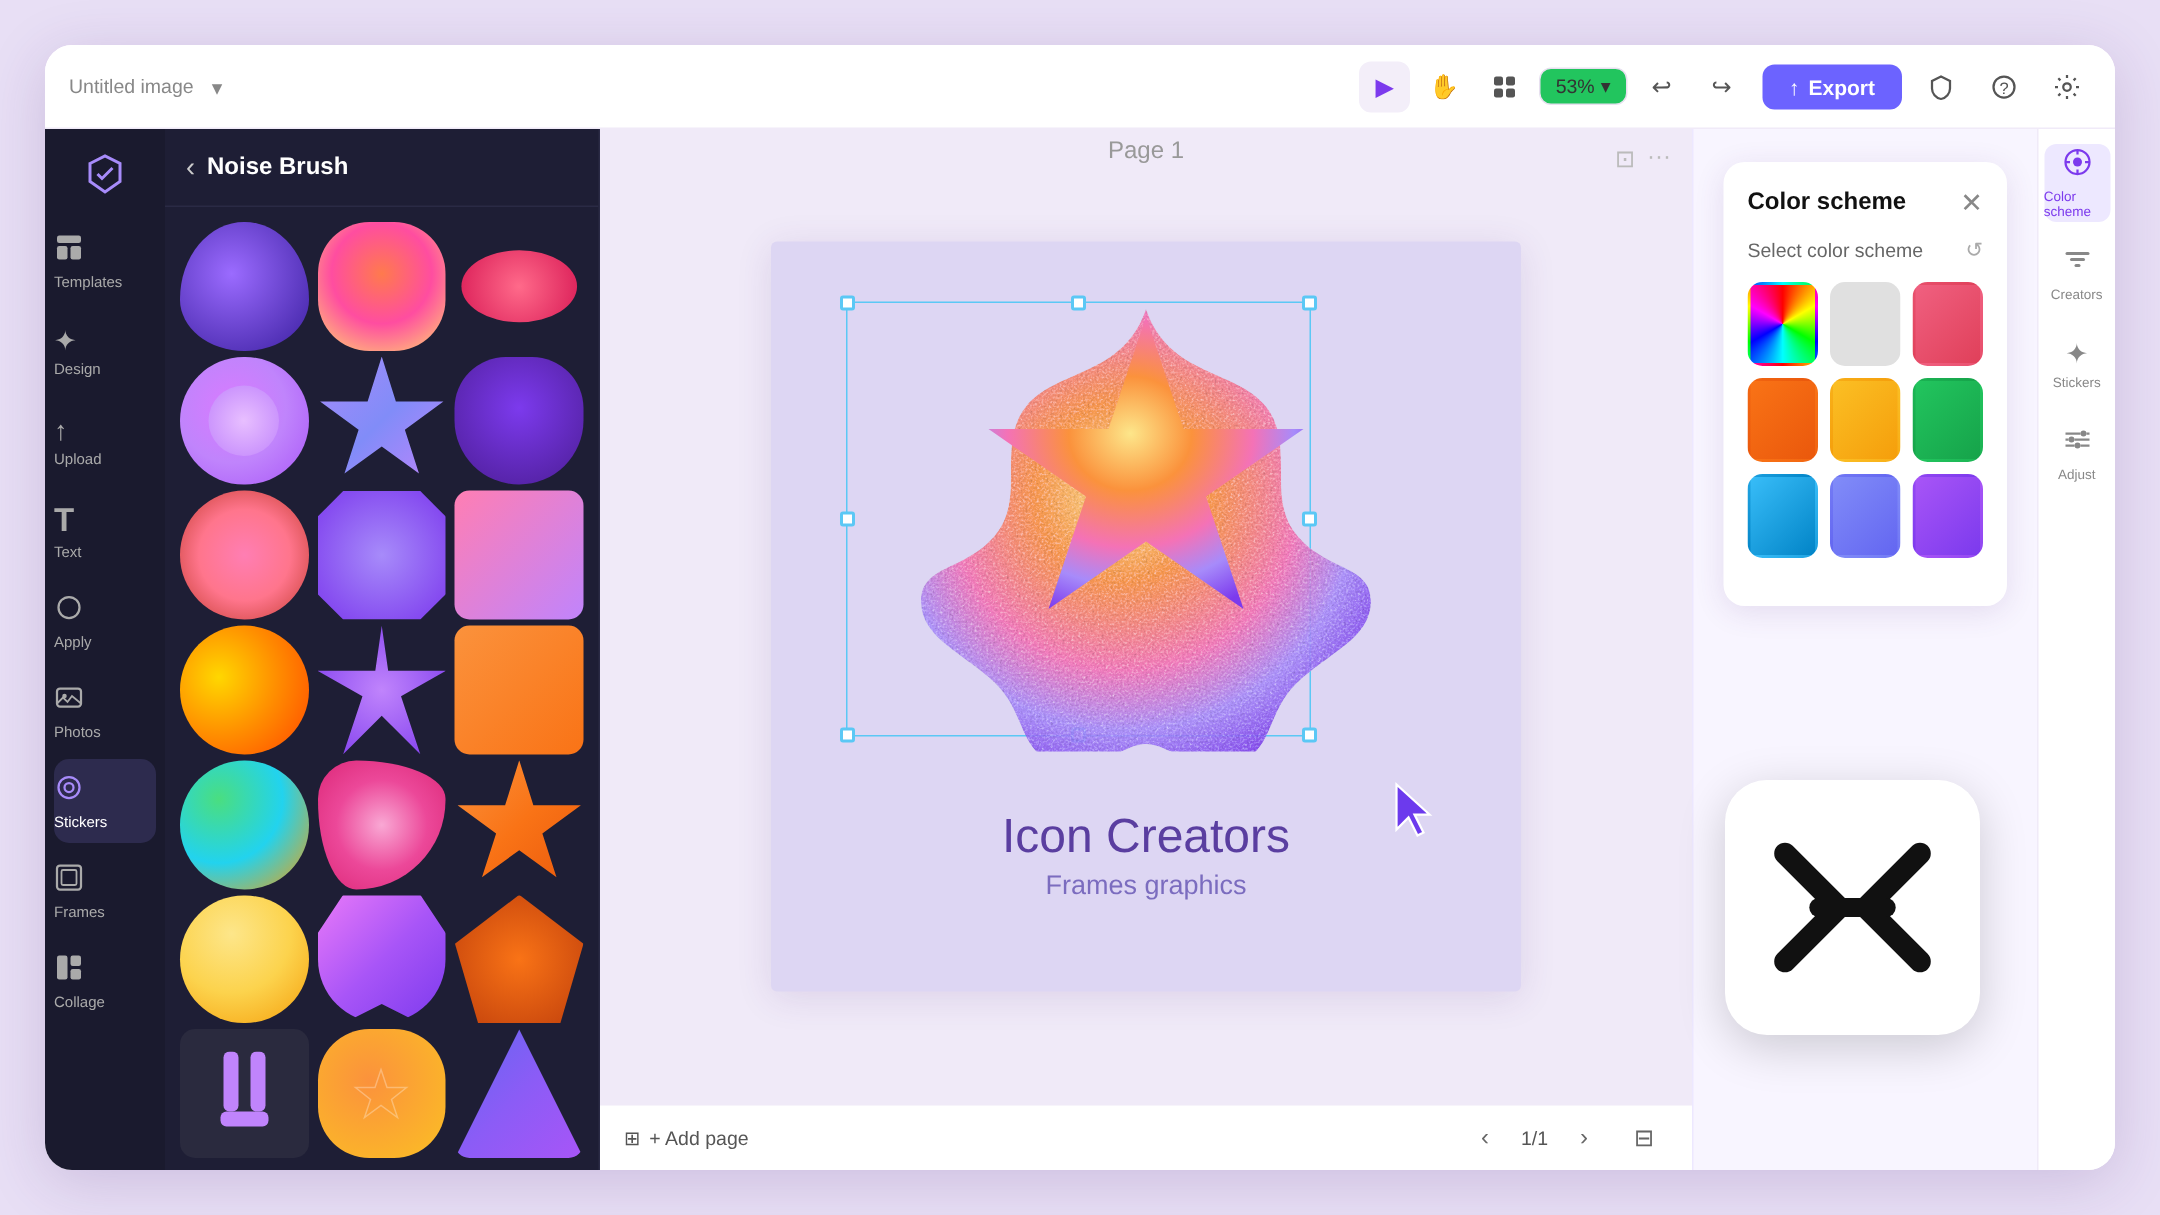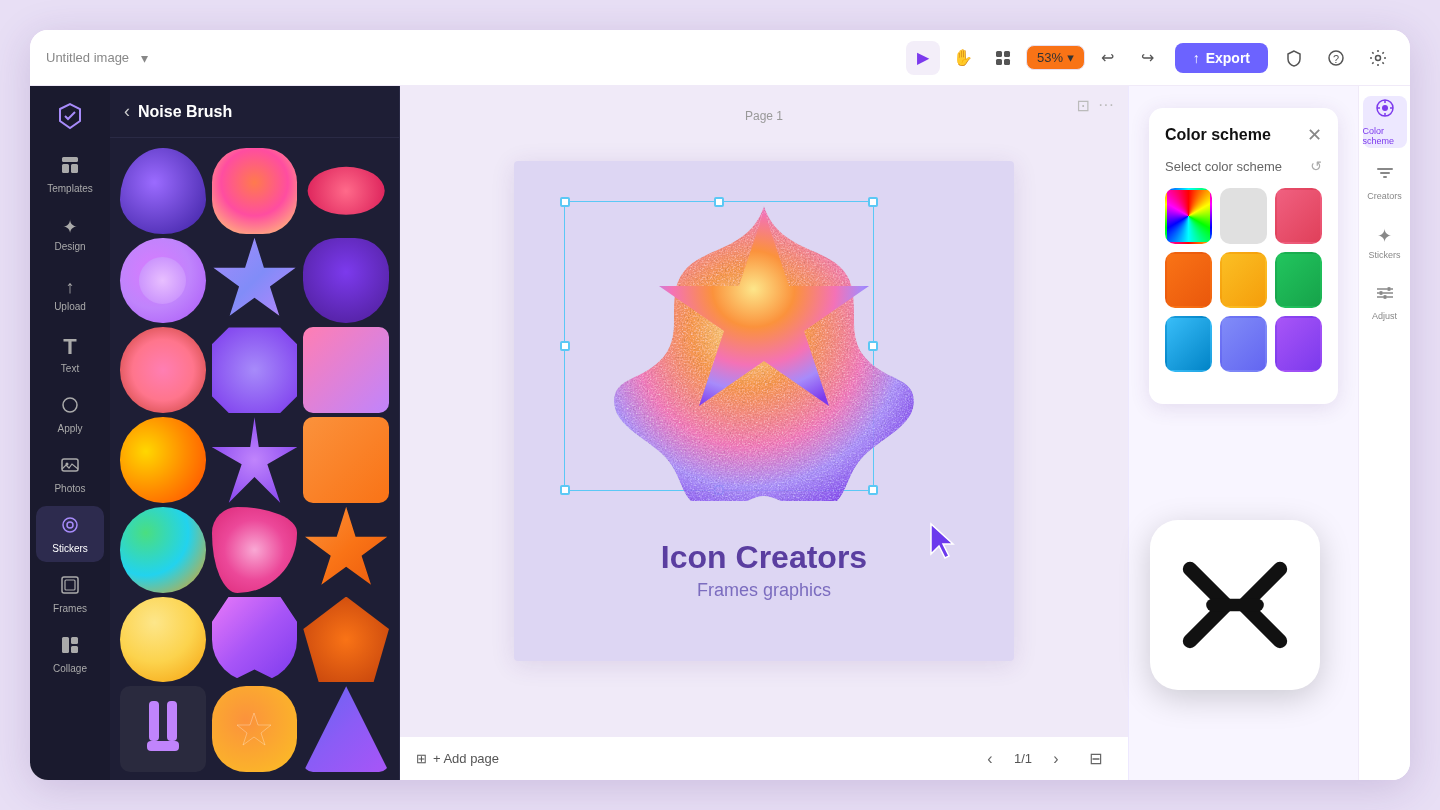--- a/index.html
+++ b/index.html
@@ -60,21 +60,21 @@
       font-size: 16px;
     }
     .tool-btn.active { background: #f3eef9; color: #7c3aed; }
     .zoom-btn {
       display: flex;
       align-items: center;
       gap: 4px;
       padding: 4px 10px;
       border-radius: 8px;
       border: 1px solid #e8e0f0;
-      background: #f97316;
+      background: #22c55e;
       cursor: pointer;
       font-size: 13px;
       color: #333;
     }
     .topbar-right {
       display: flex;
       align-items: center;
       gap: 10px;
     }
     .export-btn {
@@ -126,21 +126,21 @@
       display: flex;
       align-items: center;
       justify-content: center;
       margin-bottom: 8px;
     }
     .sidebar-item {
       width: 68px;
       height: 56px;
       display: flex;
       flex-direction: column;
-      align-items: center;
+      align-items: flex-start;
       justify-content: center;
       border-radius: 10px;
       cursor: pointer;
       gap: 3px;
       color: #aaa;
     }
     .sidebar-item.active { background: #2d2b4e; color: #fff; }
     .sidebar-item-icon { font-size: 18px; }
     .sidebar-item-label { font-size: 10px; }
     
@@ -192,24 +192,24 @@
     
     .canvas-area {
       flex: 1;
       background: #f0eaf8;
       display: flex;
       flex-direction: column;
       position: relative;
     }
     .canvas-page-label {
       position: absolute;
-      top: 23px;
+      top: 6px;
       left: 50%;
       transform: translateX(-50%);
-      font-size: 12px;
+      font-size: 16px;
       color: #999;
     }
     .canvas-wrapper {
       flex: 1;
       display: flex;
       align-items: center;
       justify-content: center;
       position: relative;
     }
     .canvas-doc {
@@ -246,21 +246,21 @@
     .handle.tl { top: -5px; left: -5px; }
     .handle.tc { top: -5px; left: 50%; transform: translateX(-50%); }
     .handle.tr { top: -5px; right: -5px; }
     .handle.ml { top: 50%; left: -5px; transform: translateY(-50%); }
     .handle.mr { top: 50%; right: -5px; transform: translateY(-50%); }
     .handle.bl { bottom: -5px; left: -5px; }
     .handle.bc { bottom: -5px; left: 50%; transform: translateX(-50%); }
     .handle.br { bottom: -5px; right: -5px; }
     .canvas-text-main {
       font-size: 32px;
-      font-weight: 700;
+      font-weight: 400;
       color: #5a3ea0;
       margin-bottom: 4px;
       text-align: center;
       z-index: 2;
       position: relative;
     }
     .canvas-text-sub {
       font-size: 18px;
       font-weight: 400;
       color: #7b6cbf;

